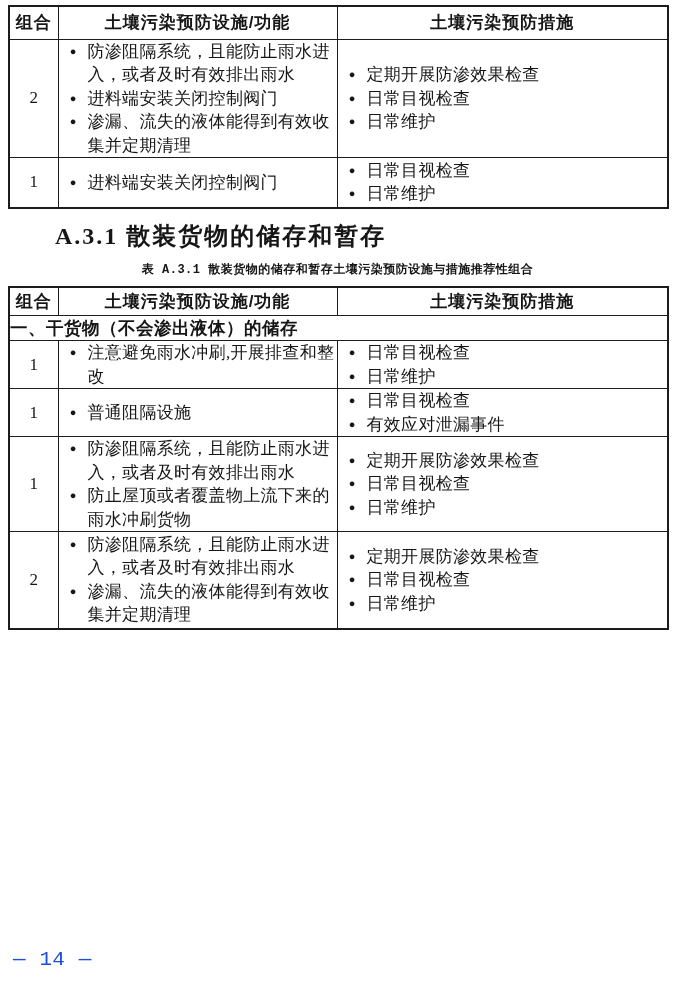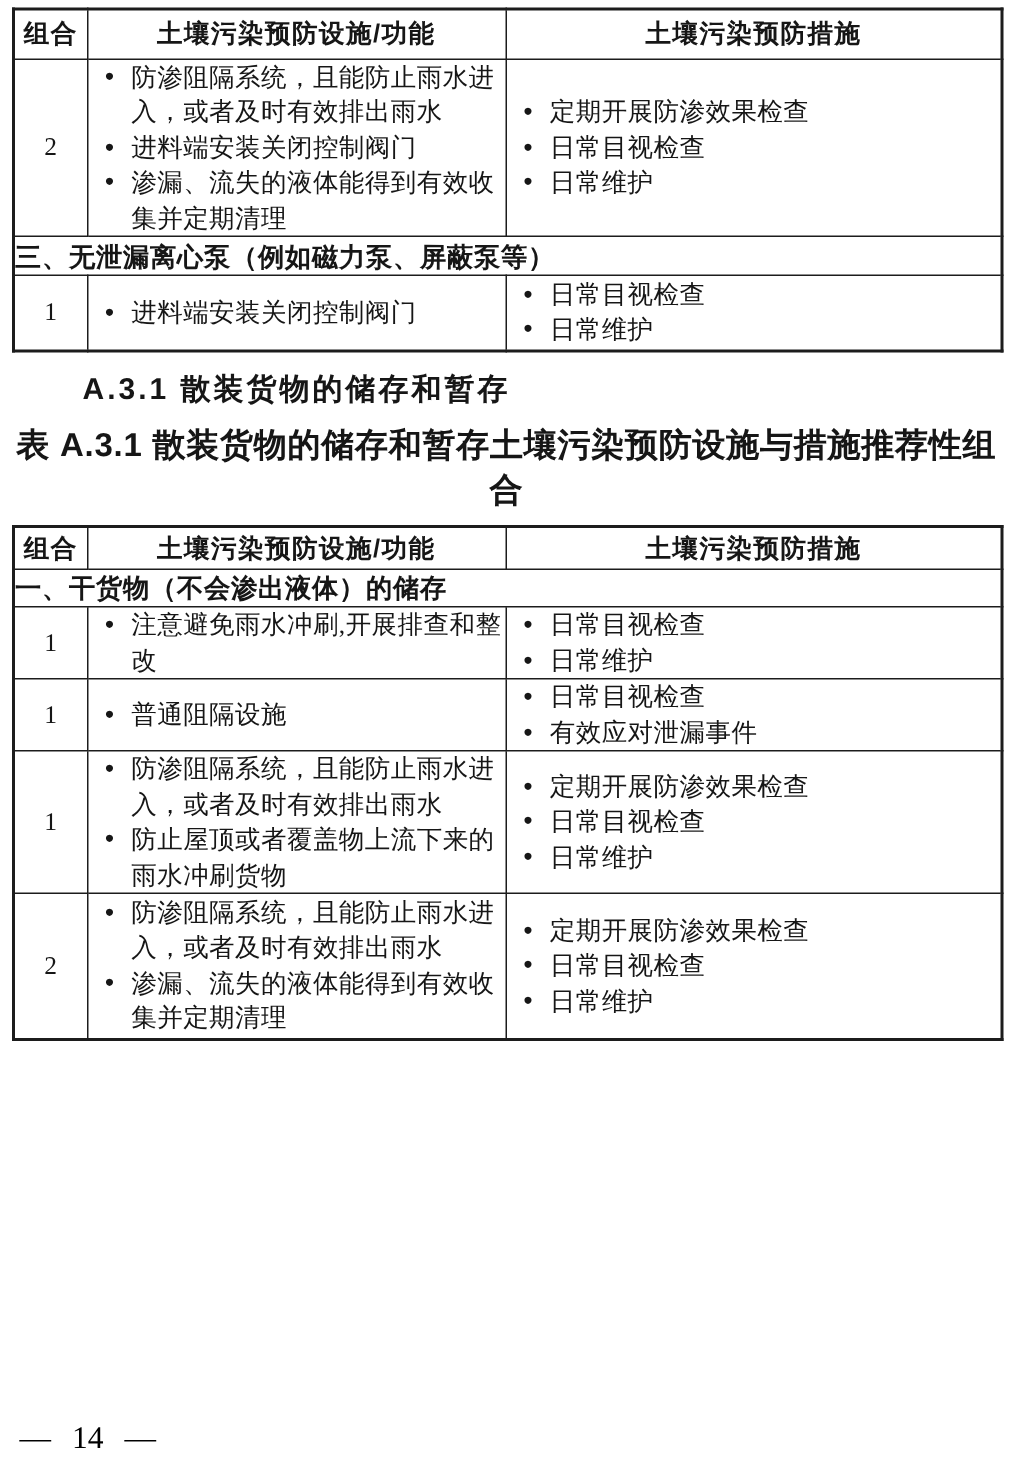--- a/index.html
+++ b/index.html
@@ -39,38 +39,38 @@
   tr.h33{height:33px;} tr.h116{height:116px;} tr.h26{height:26px;} tr.h50{height:50px;}
   tr.h29{height:29px;} tr.h24{height:24px;} tr.h45{height:45px;} tr.h46{height:46px;}
   tr.h95{height:95px;} tr.h97{height:97px;}
 
   
   .h1{
     margin:17px 0 0 47px;font-family:"Liberation Sans",sans-serif;
     font-weight:bold;font-size:24px;letter-spacing:2px;
   }
   .h2{
-    margin:11px 0 0 47px;font-family:Liberation Sans, sans-serif;
-    font-weight:bold;font-size:20px;letter-spacing:2px;
+    margin:11px 0 0 47px;font-family:Liberation Serif, serif;
+    font-weight:bold;font-size:24px;letter-spacing:2px;
   }
   .para{
     width:659px;margin:12px 0 0 0;font-size:24px;line-height:44px;
     text-align:justify;text-indent:2em;letter-spacing:3px;
     font-family:"Liberation Serif",serif;
   }
   .caption{
     margin:9px 0 8px 0;width:659px;text-align:center;
-    font-family:Liberation Sans, sans-serif;font-weight:bold;
-    font-size:22px;letter-spacing:0.5px;
+    font-family:Liberation Mono, monospace;font-weight:bold;
+    font-size:12px;letter-spacing:0.5px;
   }
 
   
   .footer{
     position:absolute;left:13px;bottom:12px;font-size:21px;
-    font-family:Liberation Serif, serif;color:#000000;
+    font-family:Liberation Mono, monospace;color:#1d4ed8;
   }
   .footer .num{margin:0 14px;}
 </style>
 </head>
 <body>
 
 <div class="sheet">
   <div class="content">
 
     <table class="doc">
@@ -109,23 +109,20 @@
           <div class="bi">
             <span class="blt">●</span>
             <span class="txt">日常目视检查</span>
           </div>
           <div class="bi">
             <span class="blt">●</span>
             <span class="txt">日常维护</span>
           </div>
         </td>
       </tr>
-      <tr class="h26">
-        <td class="sec" colspan="3">三、无泄漏离心泵（例如磁力泵、屏蔽泵等）</td>
-      </tr>
       <tr class="h50">
         <td class="combo">1</td>
         <td class="bl">
           <div class="bi">
             <span class="blt">●</span>
             <span class="txt">进料端安装关闭控制阀门</span>
           </div>
         </td>
         <td class="bl">
           <div class="bi">

